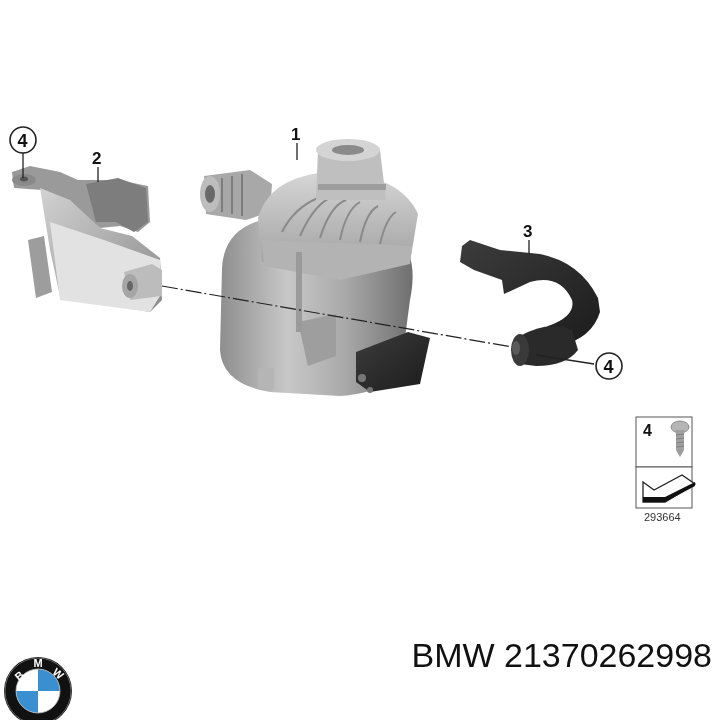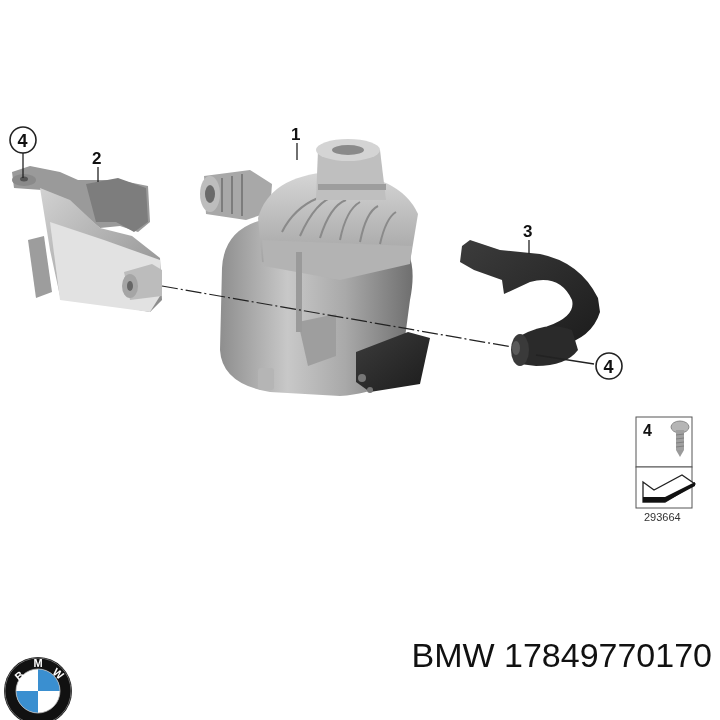--- a/index.html
+++ b/index.html
@@ -153,13 +153,13 @@
   <circle cx="35" cy="35" r="33" fill="none" stroke="#666" stroke-width="1"></circle>
   <circle cx="35" cy="35" r="22" fill="#fff"></circle>
   <path d="M35 13 A22 22 0 0 1 57 35 L35 35 Z" fill="#3a8fd0"></path>
   <path d="M35 57 A22 22 0 0 1 13 35 L35 35 Z" fill="#3a8fd0"></path>
   <circle cx="35" cy="35" r="22" fill="none" stroke="#bbb" stroke-width="0.8"></circle>
   <text class="bmw-letter" x="13" y="24" transform="rotate(-40 16 21)">B</text>
   <text class="bmw-letter" x="30.5" y="11">M</text>
   <text class="bmw-letter" x="50" y="20" transform="rotate(40 53 17)">W</text>
 </svg>
 
-<div class="footer-label">BMW 17849770170</div>
+<div class="footer-label">BMW 21370262998</div>
 
 </body></html>

